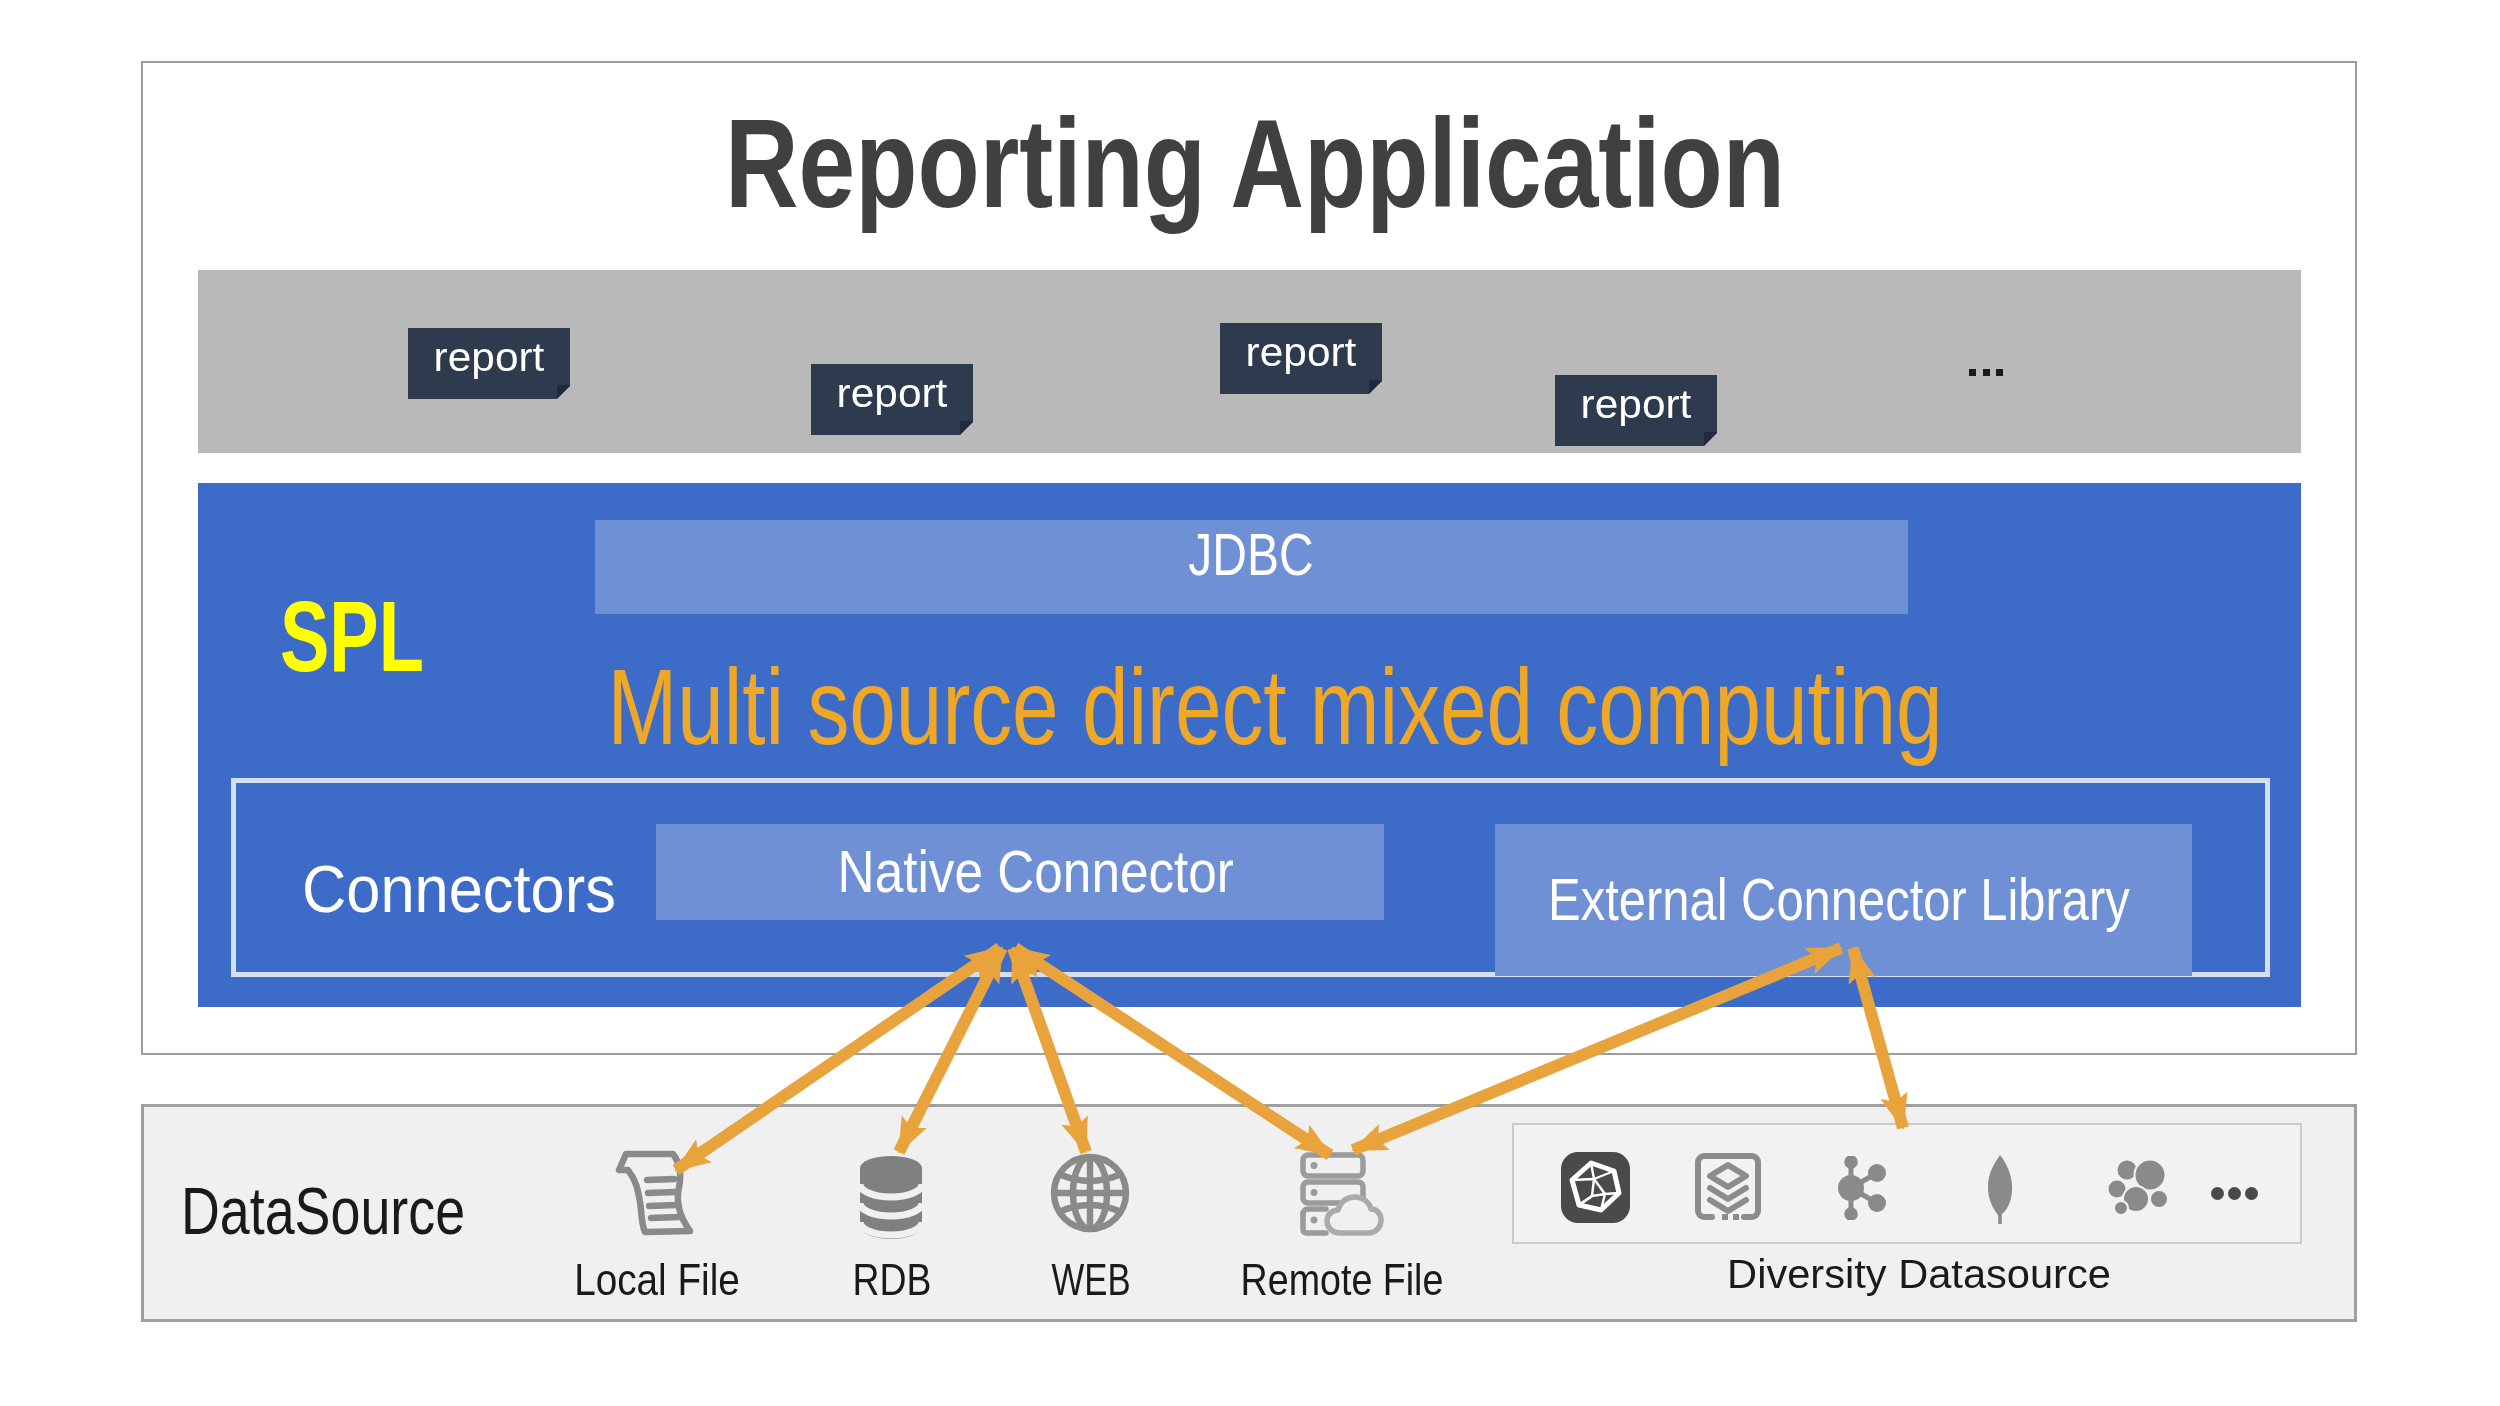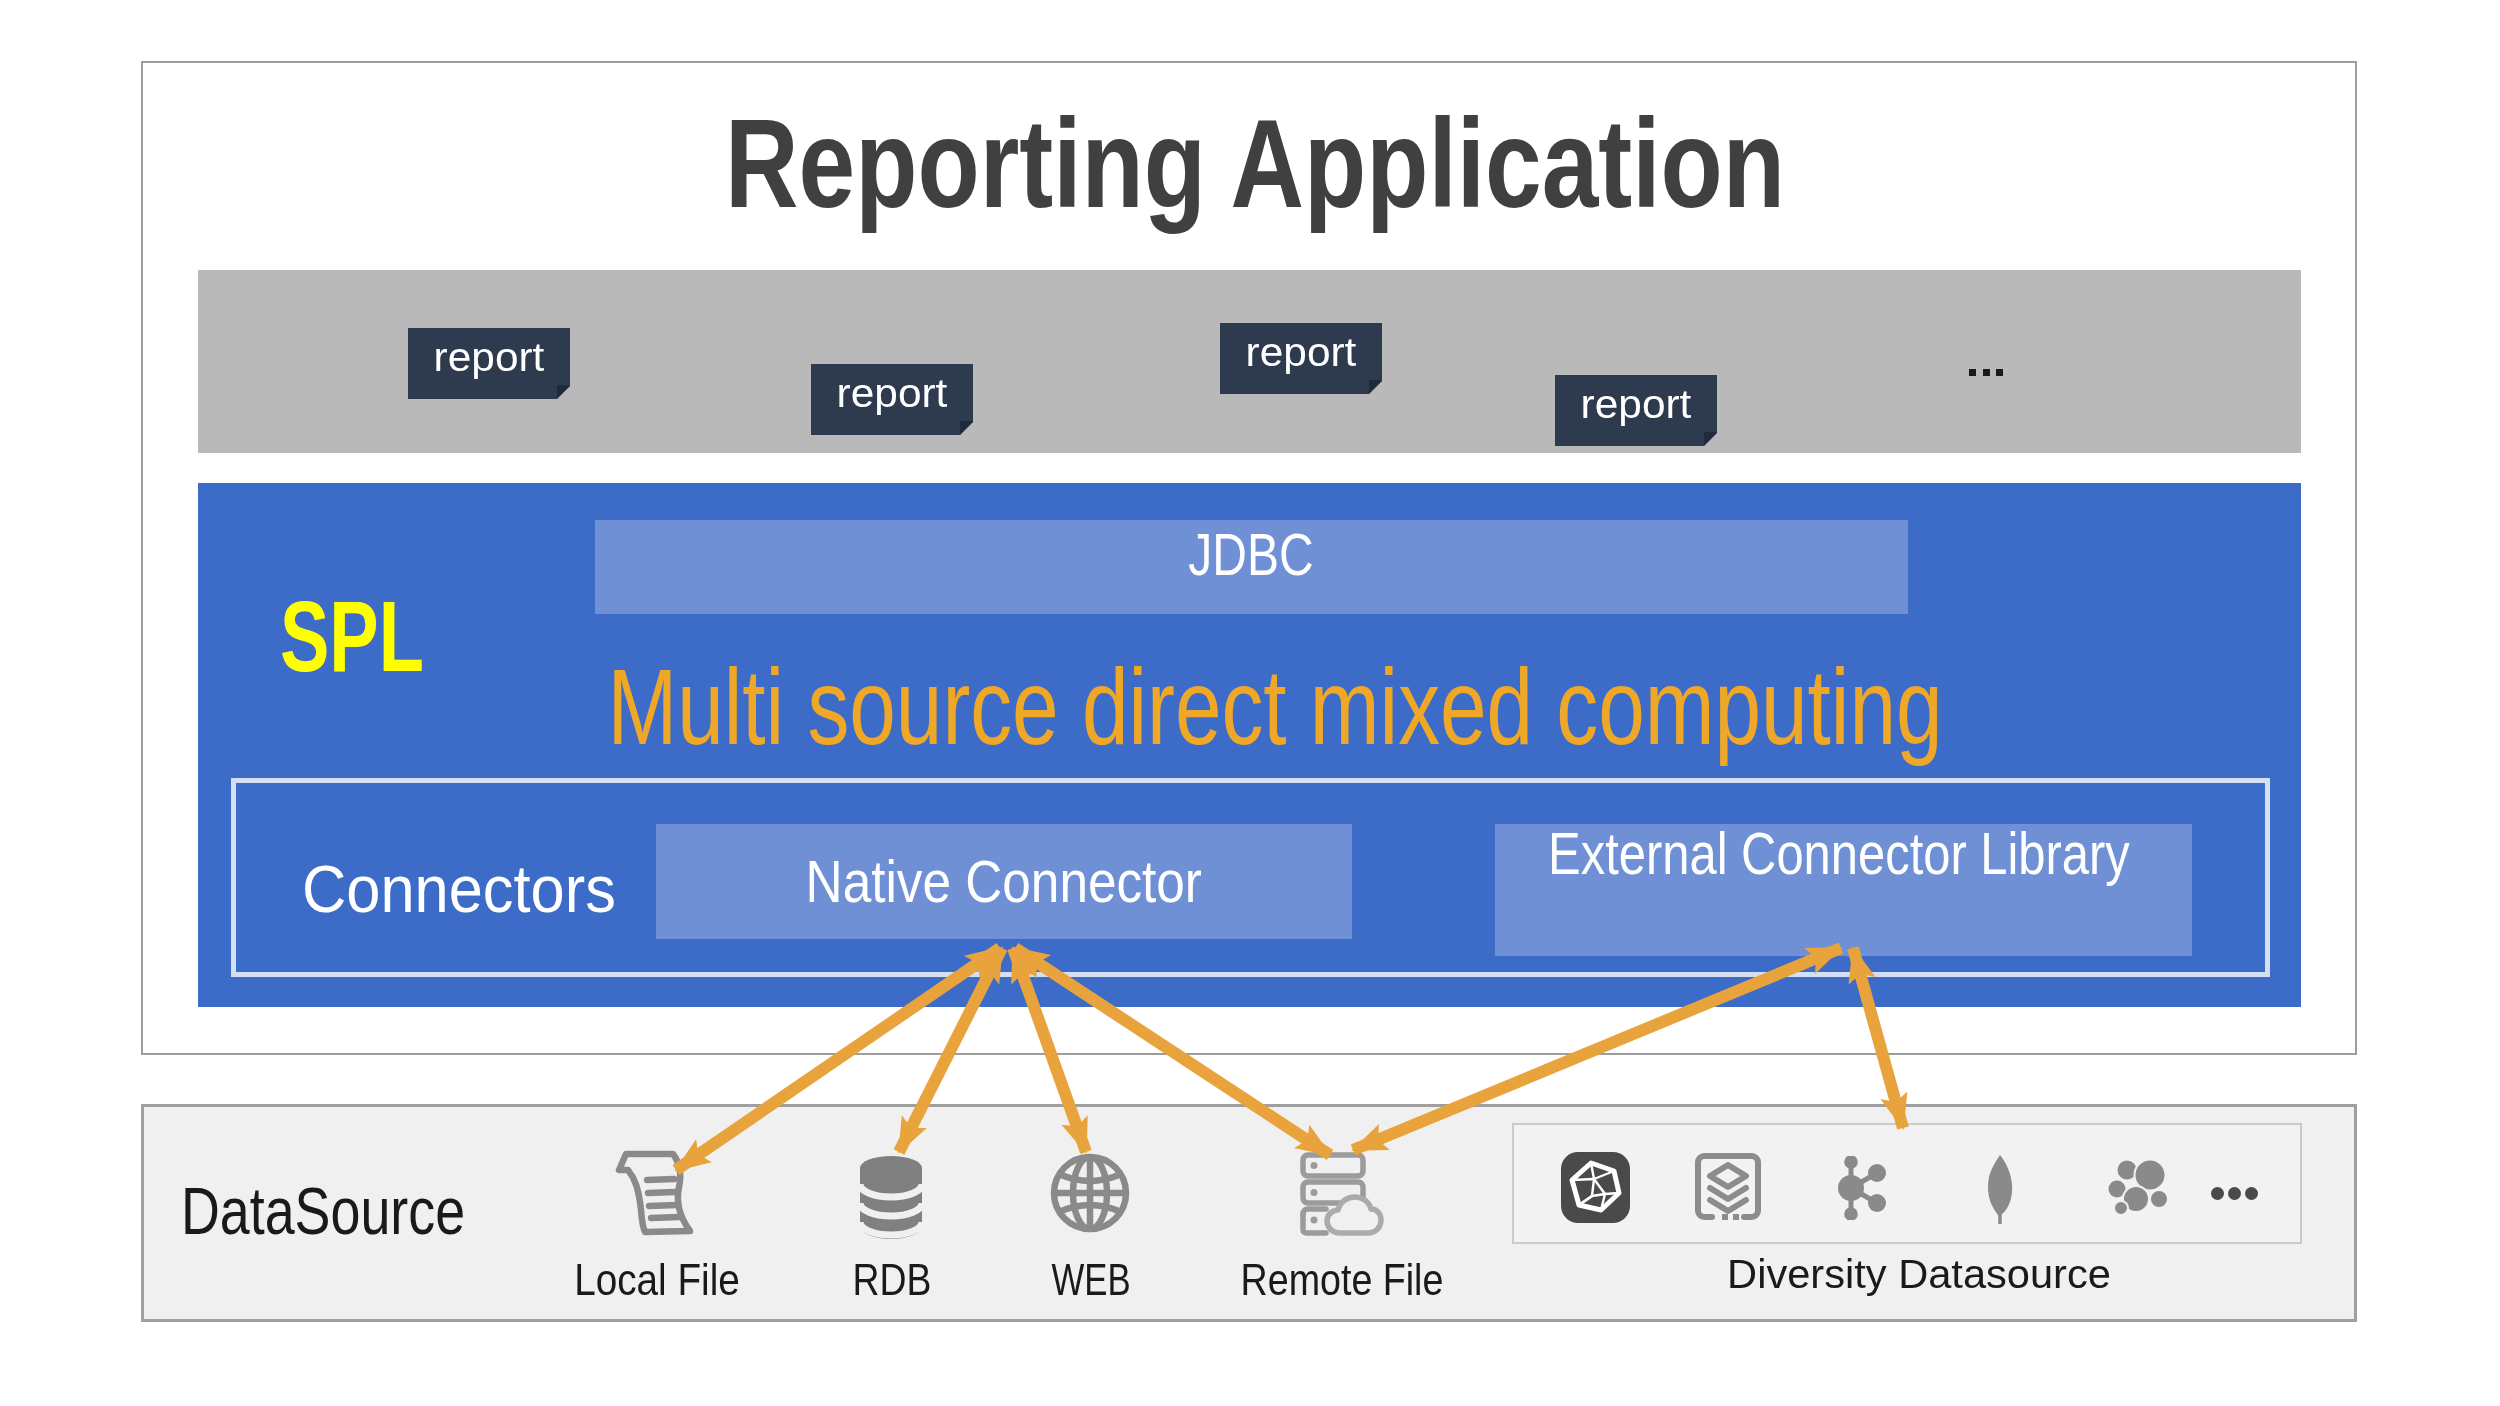--- a/index.html
+++ b/index.html
@@ -27,22 +27,22 @@
 
   
   .spl-box{left:198px;top:483px;width:2103px;height:524px;background:#3c6cc8;}
   .lightbar{position:absolute;background:#7090d5;}
   .jdbc-bar{left:397px;top:37px;width:1313px;height:94px;}
   .jdbc-text{left:1251px;top:555px;font-size:60px;color:#ffffff;--sx:0.80;}
   .spl-label{left:280px;top:636px;font-size:100px;font-weight:bold;color:#ffff00;--sx:0.74;}
   .headline{left:1275px;top:707px;font-size:108px;color:#efa728;--sx:0.775;}
   .connectors-box{left:33px;top:295px;width:2029px;height:189px;border:5px solid rgba(255,255,255,0.78);}
   .connectors-label{left:302px;top:889px;font-size:66px;color:#ffffff;--sx:0.93;}
-  .native-bar{left:458px;top:341px;width:696px;height:115px;display:flex;align-items:center;justify-content:center;}
-  .external-bar{left:1297px;top:341px;width:697px;height:132px;display:flex;align-items:flex-start;justify-content:center;}
+  .native-bar{left:458px;top:341px;width:696px;height:96px;display:flex;align-items:center;justify-content:center;padding-left:32px;}
+  .external-bar{left:1297px;top:341px;width:697px;height:152px;display:flex;align-items:center;justify-content:center;}
   .bar-text{color:#ffffff;white-space:nowrap;line-height:1;display:inline-block;}
   .native-bar .bar-text{font-size:60px;transform:scaleX(0.855);}
   .external-bar .bar-text{font-size:60px;transform:scaleX(0.815) translateX(-6px);}
 
   
   .datasource-box{left:141px;top:1104px;width:2210px;height:212px;border:3px solid #9f9f9f;background:#f0f0f0;}
   .ds-label{left:181px;top:1211px;font-size:66px;color:#1a1a1a;--sx:0.815;}
   .diversity-box{left:1512px;top:1123px;width:786px;height:117px;background:#f2f2f2;border:2px solid #cbcbcb;}
   .ds-item-label{font-size:44px;color:#1a1a1a;}
   .dv-label{left:1919px;top:1274px;font-size:40px;color:#1a1a1a;--sx:1.04;}

